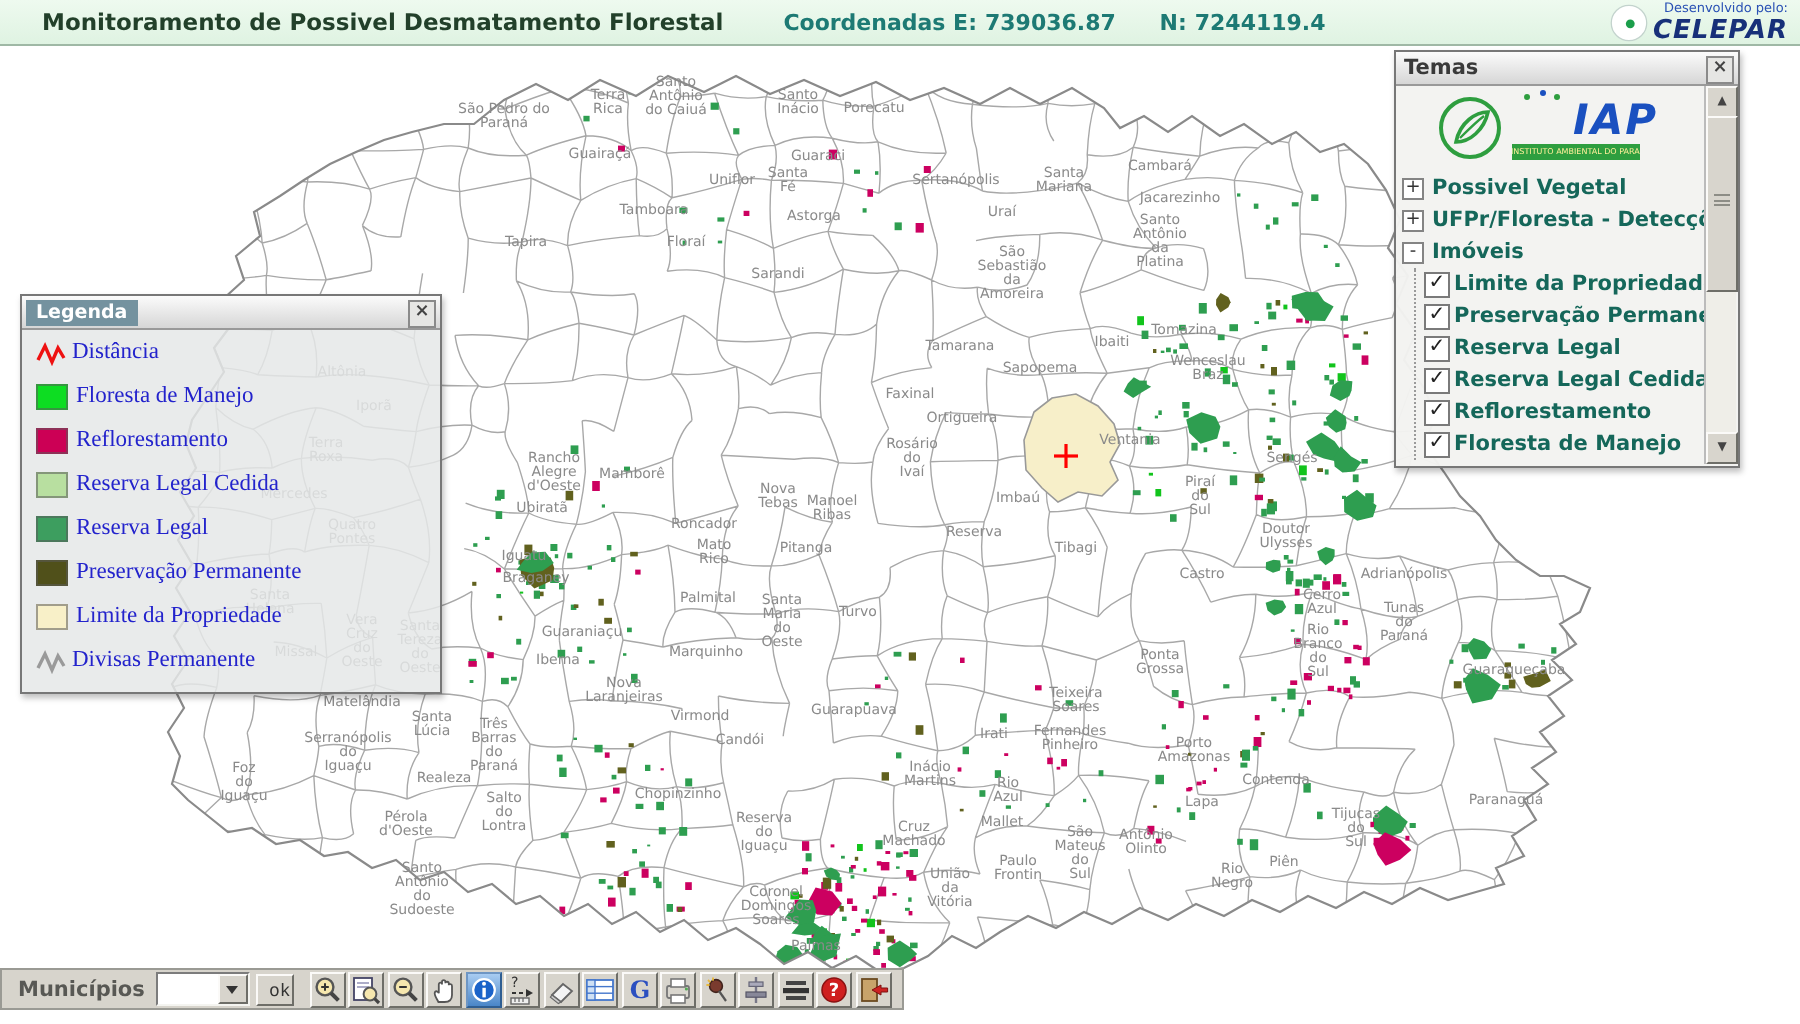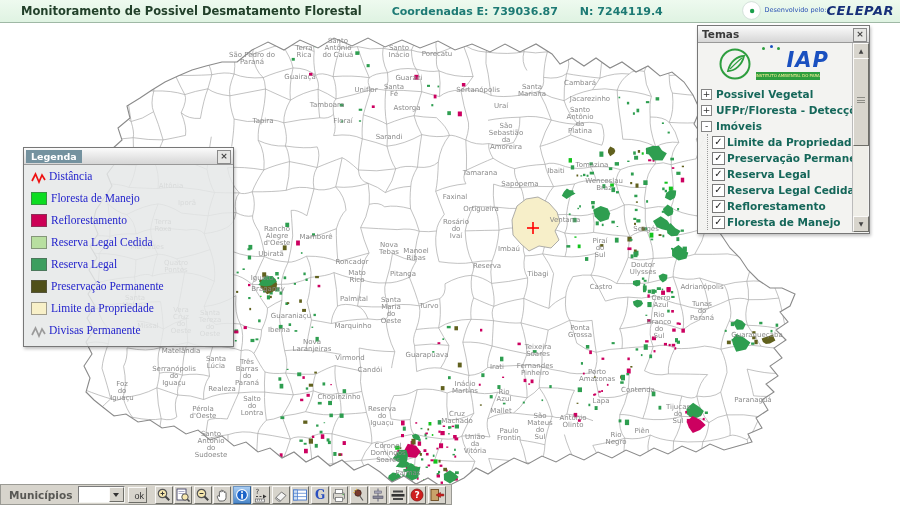--- a/index.html
+++ b/index.html
@@ -7,33 +7,33 @@
        font-family:"DejaVu Sans","Liberation Sans",sans-serif;}
   
   .topbar{position:absolute;left:0;top:0;width:900px;height:22px;z-index:6;
     background:linear-gradient(#eefaef,#dff3e2);border-bottom:1px solid #9fb8a5;
     display:flex;align-items:center;}
   .topbar .title{font-size:11.5px;font-weight:bold;color:#22402a;margin-left:21px;white-space:nowrap;}
   .coords{margin-left:30px;font-size:11px;font-weight:bold;color:#1d7a74;white-space:nowrap;}
   .coords b{margin-right:4px;}
   .coords .nlab{margin-left:18px;}
   .brand{position:absolute;right:6px;top:1px;display:flex;align-items:center;}
-  .brand .txt{display:flex;flex-direction:row;align-items:center;line-height:1;}
+  .brand .txt{display:flex;flex-direction:column;align-items:flex-end;line-height:1;}
   .brand .dev{font-size:6.5px;color:#2a51b4;margin-bottom:1px;}
   .brand .nm{font-size:13px;font-weight:bold;font-style:italic;color:#173079;letter-spacing:.5px;}
   .brand svg{margin-right:3px;}
   
   #map-svg{position:absolute;left:0;top:0;z-index:1;}
   
   .panel{position:absolute;z-index:5;border:1px solid #777;box-shadow:1px 2px 3px rgba(0,0,0,.25);}
   .ptitle{height:16px;background:linear-gradient(#fbfbfb,#d6d6d6);border-bottom:1px solid #999;
     display:flex;align-items:center;position:relative;font-weight:bold;}
   .pclose{position:absolute;right:2px;top:1.5px;width:12px;height:12px;border:1px solid #8a8a8a;
     background:#e6e6e4;color:#444;font-size:9px;line-height:11px;text-align:center;cursor:pointer;}
-  .legend{left:23px;top:147px;width:209px;height:198px;background:rgba(229,231,231,0.85);}
+  .legend{left:10px;top:147px;width:209px;height:198px;background:rgba(229,231,231,0.85);}
   .legend .chip{background:#74929f;color:#fff;font-size:9.5px;padding:0 5px;margin-left:2px;line-height:13px;}
   .lrow{display:flex;align-items:center;height:22px;margin-left:7px;font-family:Liberation Serif, serif;}
   .lrow .sw{width:14px;height:11px;margin-right:4px;flex:0 0 auto;border:1px solid rgba(90,90,90,.55);}
   .lrow .swz{width:15px;height:13px;margin-right:3px;flex:0 0 auto;}
   .lrow .lt{font-size:11.5px;color:#2323cc;white-space:nowrap;}
   
   .themes{left:697px;top:25px;width:171px;height:207px;background:rgba(243,243,241,0.97);}
   .themes .ptxt{font-size:10.5px;color:#3a3a3a;margin-left:4px;}
   .tbody{position:absolute;left:0;top:17px;right:16px;bottom:0;overflow:hidden;}
   .logo{position:relative;width:120px;margin:3px auto 2px auto;height:38px;}
@@ -62,21 +62,21 @@
   
   .toolbar{position:absolute;left:0;top:484px;width:452px;height:21px;z-index:6;background:#d7d4cc;
     border:1px solid #9a9a94;display:flex;align-items:center;padding:0 4px;box-sizing:border-box;}
   .toolbar .mlab{font-size:10.5px;color:#585854;font-weight:bold;margin:0 6px 0 4px;}
   .ddl{width:110px;height:15px;background:#fff;border:1px solid;border-color:#7c7c7c #f4f4f0 #f4f4f0 #7c7c7c;
     position:relative;}
   .ddl .db{position:absolute;right:0;top:0;width:13px;height:13px;background:#d7d4cc;border:1px solid;
     border-color:#fbfaf8 #6e6e68 #6e6e68 #fbfaf8;}
   .ddl .db:after{content:"";position:absolute;left:3px;top:5px;border:3px solid transparent;border-top:4px solid #333;}
   .okb{width:19px;height:16px;margin-left:3px;background:#d7d4cc;border:1px solid;
-    border-color:#fbfaf8 #6e6e68 #6e6e68 #fbfaf8;font-size:9px;color:#333;text-align:center;line-height:14px;}
+    border-color:#fbfaf8 #6e6e68 #6e6e68 #fbfaf8;font-size:9px;color:#333;text-align:center;line-height:14px;font-family:Liberation Mono, monospace;}
   .tools{display:flex;margin-left:8px;}
   .tool{width:18px;height:18px;margin-right:1.5px;background:#d7d4cc;border:1px solid;
     border-color:#fbfaf8 #6e6e68 #6e6e68 #fbfaf8;padding:0;display:flex;align-items:center;justify-content:center;}
   .tool.active{background:linear-gradient(#a8ccf2,#4a86c8);border-color:#6e96c4 #2f5e92 #2f5e92 #6e96c4;}
 </style>
 </head>
 <body>
 
 <div class="app">
 

